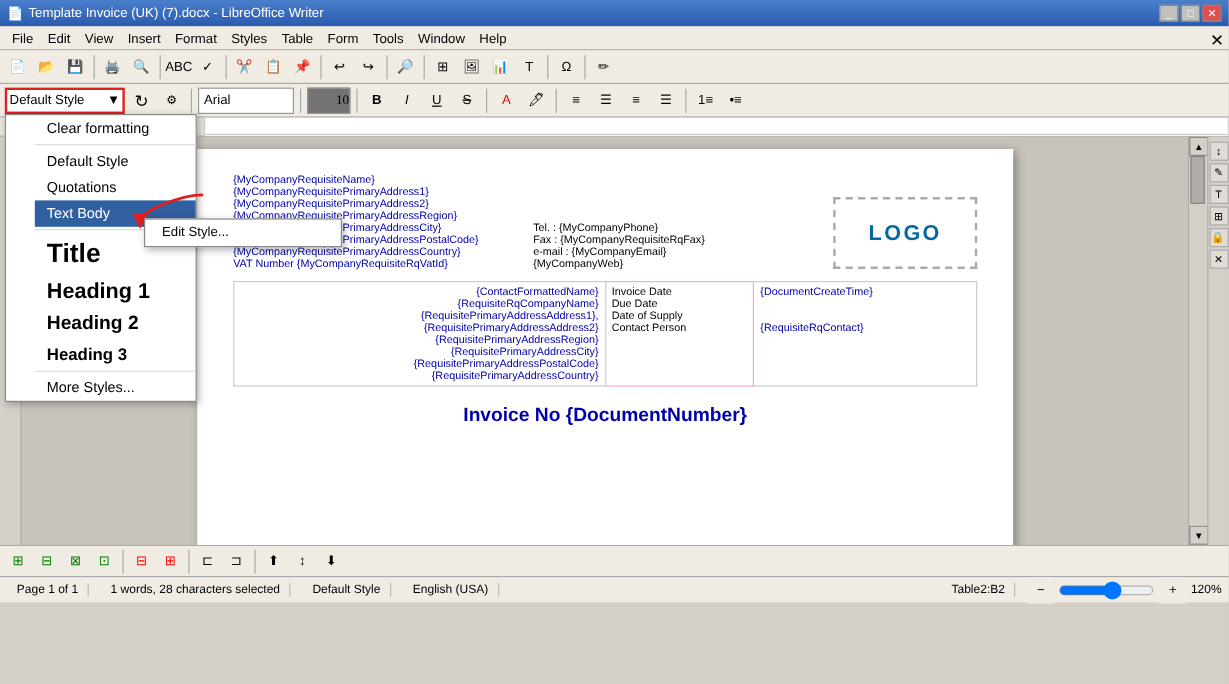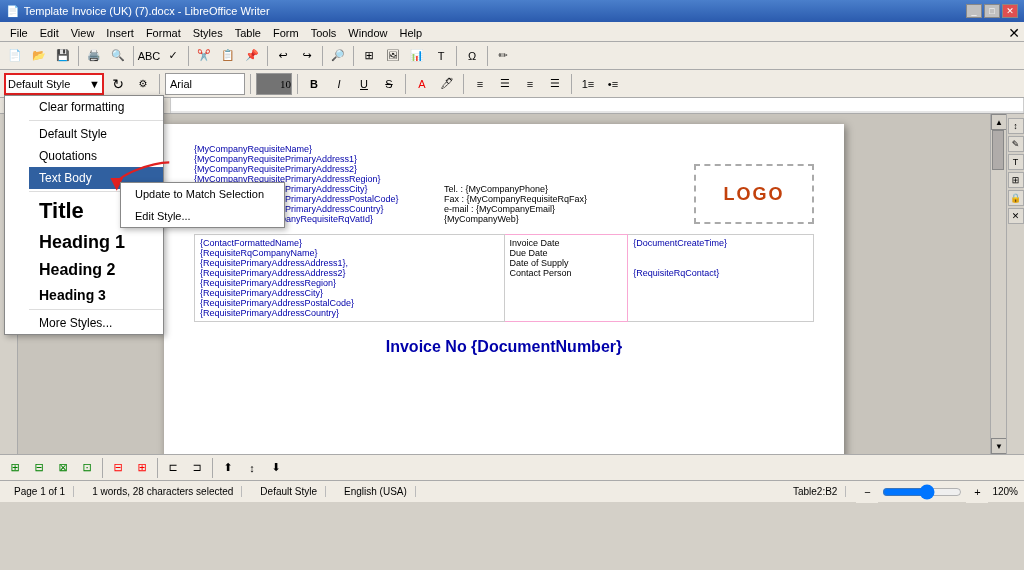--- a/index.html
+++ b/index.html
@@ -224,21 +224,21 @@
       gap: 10px;
       margin-bottom: 8px;
       align-items: flex-end;
     }
     .doc-logo-box {
       width: 120px;
       height: 60px;
       border: 2px dashed #aaa;
       display: flex; align-items: center; justify-content: center;
       font-size: 18px;
-      color: #c2410c;
+      color: #0369a1;
       font-weight: bold;
       letter-spacing: 2px;
     }
 
     .doc-invoice-table {
       width: 100%;
       border-collapse: collapse;
       margin-top: 10px;
       font-size: 9px;
     }
@@ -468,21 +468,21 @@
           <div>Fax : {MyCompanyRequisiteRqFax}</div>
           <div>e-mail : {MyCompanyEmail}</div>
           <div>{MyCompanyWeb}</div>
         </div>
         <div class="doc-logo-box">LOGO</div>
       </div>
 
       <table class="doc-invoice-table">
         <tbody>
             <tr>
-          <td style="width:50%; border:1px solid #ccc; vertical-align:top;">
+          <td style="width:50%; border:1px solid #ccc; vertical-align:top;text-align:right;">
             <div class="doc-field">{ContactFormattedName}</div>
             <div class="doc-field">{RequisiteRqCompanyName}</div>
             <div class="doc-field">{RequisitePrimaryAddressAddress1},</div>
             <div class="doc-field">{RequisitePrimaryAddressAddress2}</div>
             <div class="doc-field">{RequisitePrimaryAddressRegion}</div>
             <div class="doc-field">{RequisitePrimaryAddressCity}</div>
             <div class="doc-field">{RequisitePrimaryAddressPostalCode}</div>
             <div class="doc-field">{RequisitePrimaryAddressCountry}</div>
           </td>
           <td style="width:20%; border:1px solid #f9a8d4; vertical-align:top;">
@@ -551,21 +551,20 @@
   <span class="status-section">Table2:B2</span>
   <div class="zoom-bar">
     <div class="tb-btn">−</div>
     <input type="range" min="10" max="200" value="120" style="width: 80px;">
     <div class="tb-btn">+</div>
     <span>120%</span>
   </div>
 </div>
 
 <div class="context-menu">
-  <div class="context-menu-item">Update to Match Selection</div>
   <div class="context-menu-item">Edit Style...</div>
 </div>
 
 <svg class="arrow" viewBox="0 0 80 40" style="position:absolute; top:158px; left:108px; width:70px; height:35px; z-index:150; pointer-events:none;">
   <defs>
     <marker id="arrowhead" markerWidth="6" markerHeight="6" refX="3" refY="3" orient="auto">
       <polygon points="0 0, 6 3, 0 6" fill="#e02020"></polygon>
     </marker>
   </defs>
   <path d="M70,5 C50,5 10,20 10,30" stroke="#e02020" stroke-width="2.5" fill="none" marker-end="url(#arrowhead)"></path>

